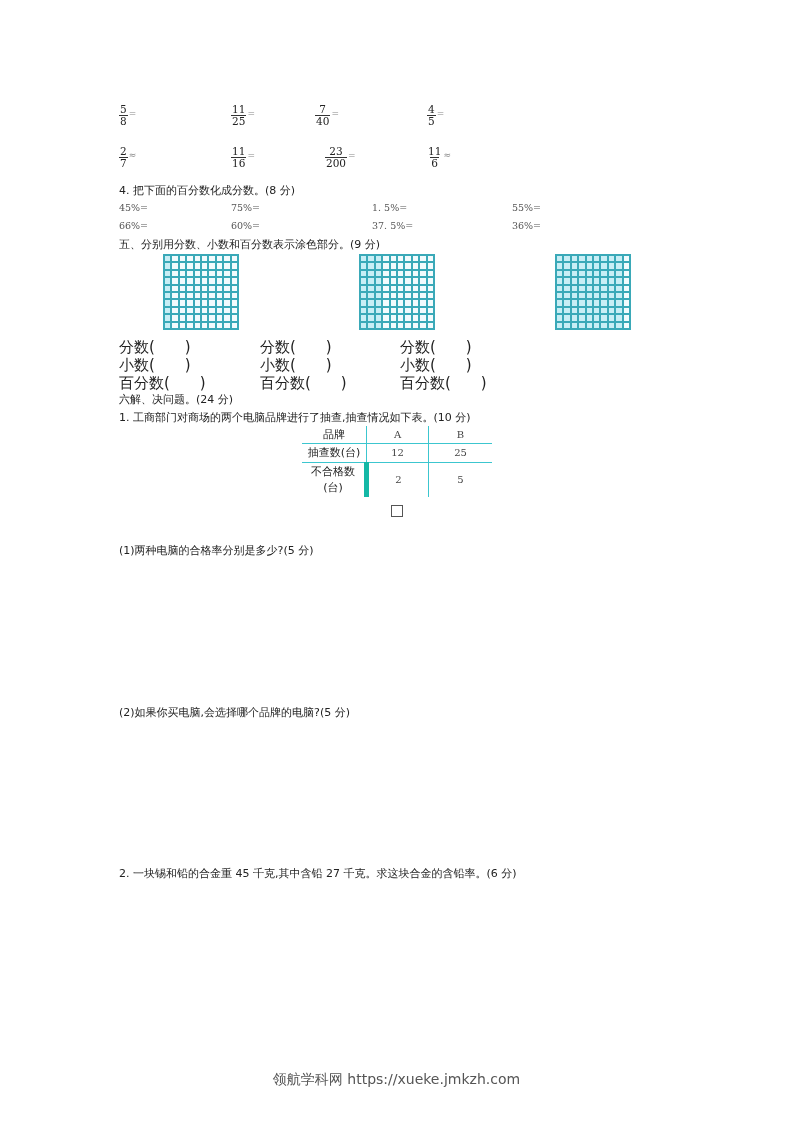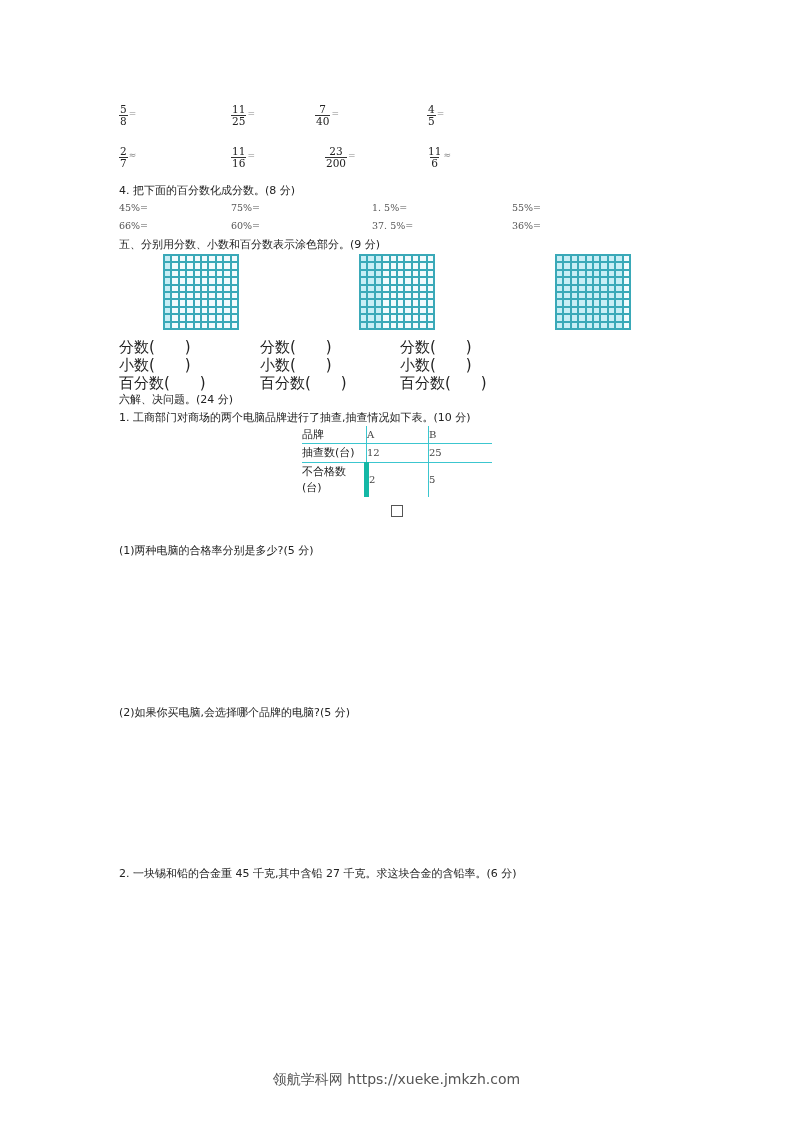--- a/index.html
+++ b/index.html
@@ -18,21 +18,21 @@
     .grid {
       position: absolute; width: 76px; height: 76px;
       display: grid; grid-template-columns: repeat(10, 1fr); grid-template-rows: repeat(10, 1fr);
       border: 1px solid #3aa9b8; box-sizing: border-box; background: #fff;
     }
     .grid .cell { border: 0.5px solid #3aa9b8; box-sizing: border-box; }
     .grid .cell.on { background: #c8eef5; }
     .grid .cell.off { background: #f2fbfd; }
     .ans { font-size: 15px; color: #222; }
     table.data { position: absolute; left: 302px; top: 426px; border-collapse: collapse; font-size: 11px; }
-    table.data td { padding: 0; text-align: left; color: #222; }
+    table.data td { padding: 0; text-align: center; color: #222; }
     table.data td.v { font-family: "DejaVu Serif", serif; font-size: 10px; color: #444; }
     .checkbox { position: absolute; left: 391px; top: 505px; width: 10px; height: 10px; border: 1px solid #555; }
     .footer { position: absolute; left: 0; width: 793px; top: 1071px; text-align: center; font-size: 14px; color: #555; }
   </style>
 </head>
 <body>
 
 <div>
   <div class="frac" style="left:119px; top:104px;">
     <span class="fr">

